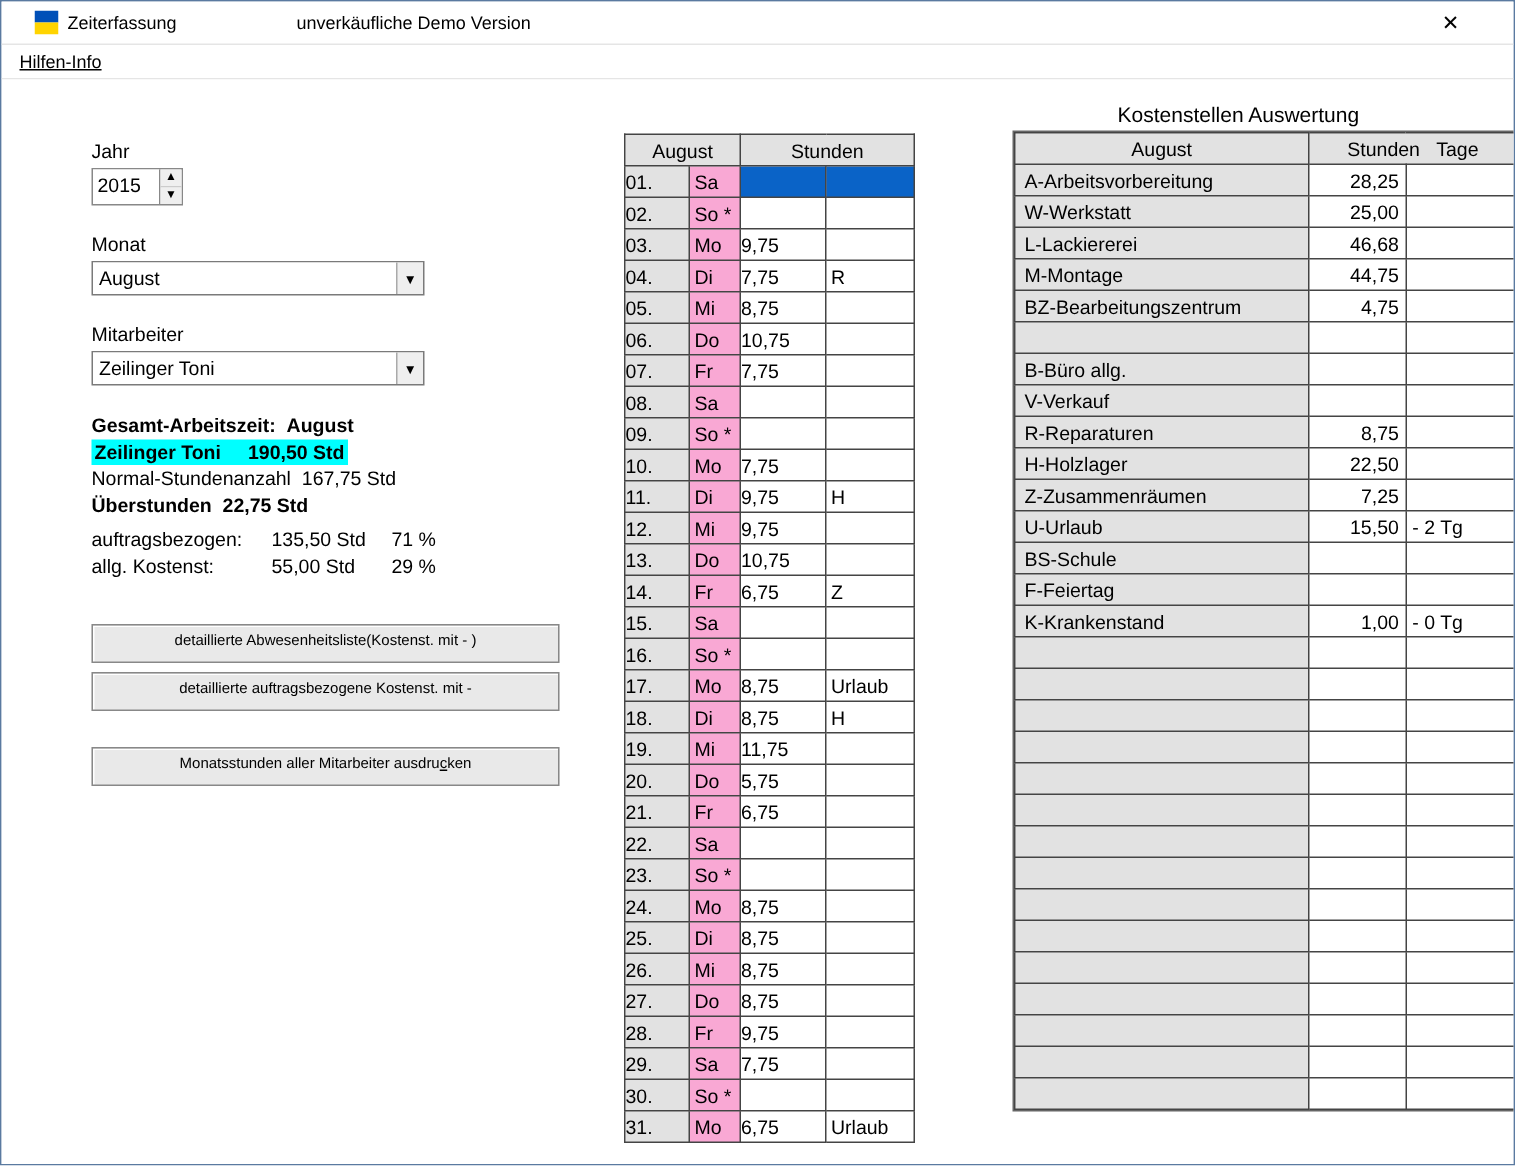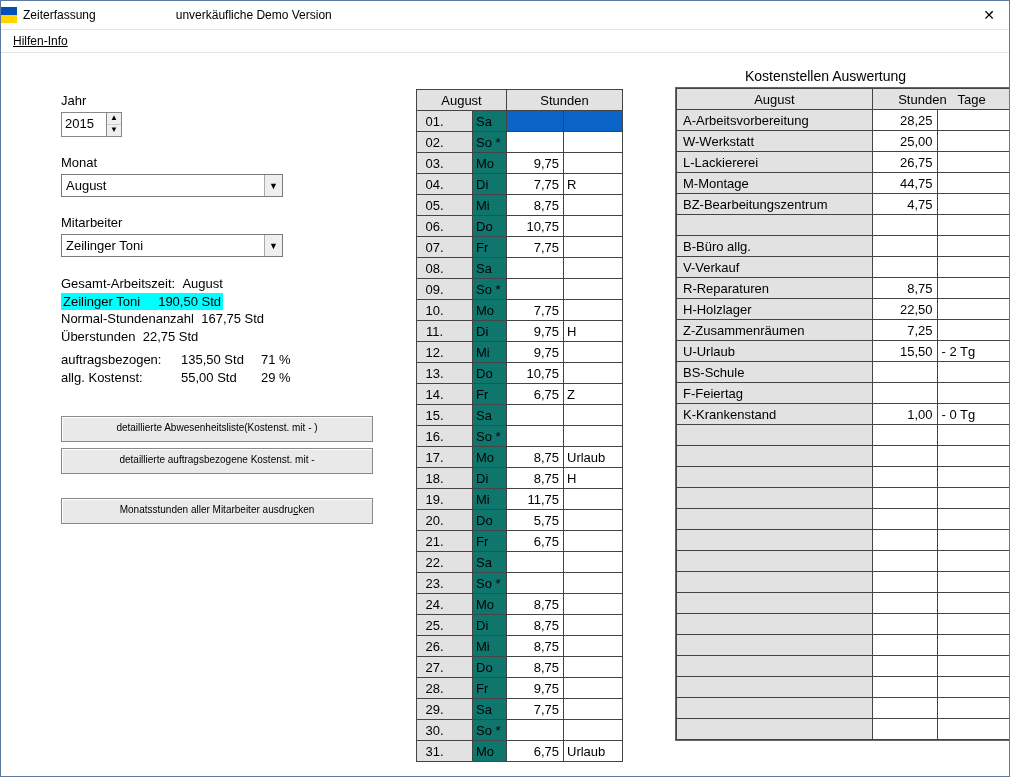--- a/index.html
+++ b/index.html
@@ -1,47 +1,47 @@
 <!DOCTYPE html>
 <html><head>
 <meta charset="utf-8">
 <style>
   html,body{margin:0;padding:0;font-family:Arial,Helvetica,sans-serif;font-size:13px;color:#000;background:#fff}
   .window{width:1010px;height:777px;border:1px solid #5a7aa0;box-sizing:border-box;position:relative;overflow:hidden}
-  .titlebar{height:28px;background:#fff;display:flex;align-items:center;padding:0 0;border-bottom:1px solid #e5e5e5;font-size:12px}
+  .titlebar{height:28px;background:#fff;display:flex;align-items:center;padding:0 22px;border-bottom:1px solid #e5e5e5;font-size:12px}
   .titlebar .icon{width:16px;height:16px;margin-right:6px}
   .titlebar .title-area{flex:1;display:flex;align-items:center;gap:80px}
   .titlebar .close{width:40px;text-align:center;font-size:14px;cursor:default}
   .menubar{height:22px;background:#fff;display:flex;align-items:center;padding:0 4px;border-bottom:1px solid #e5e5e5;font-size:12px}
   .menubar span{padding:0 4px}
   .menubar .u{text-decoration:underline}
   .content{position:absolute;top:52px;left:0;right:0;bottom:0;background:#fff}
   .left{position:absolute;left:60px;top:40px;width:330px}
   .label{font-size:13px;margin-bottom:4px}
   .row{margin-bottom:12px}
   .numspin{display:inline-flex;border:1px solid #888}
   .numspin input{border:none;width:38px;height:20px;font-size:13px;padding:0 3px}
   .numspin .spb{width:14px;display:flex;flex-direction:column;border-left:1px solid #888}
   .numspin .sp{height:11px;font-size:8px;text-align:center;background:#efefef;border-bottom:1px solid #ccc;line-height:10px}
   .numspin .sp:last-child{border-bottom:none}
   .combo{display:inline-flex;border:1px solid #7a7a7a;background:#fff;width:220px;height:21px}
   .combo input{border:none;flex:1;font-size:13px;padding:0 4px}
   .combo .cb{width:17px;background:#efefef;border-left:1px solid #aaa;display:flex;align-items:center;justify-content:center;font-size:9px}
   .summary{margin-top:18px;line-height:1.35}
-  .summary .hdr{font-weight:normal}
-  .summary .hi{background:#00ffff;font-weight:normal;display:inline-block;padding:0 2px}
+  .summary .hdr{font-weight:bold}
+  .summary .hi{background:#00ffff;font-weight:bold;display:inline-block;padding:0 2px}
   .btn{display:block;width:310px;height:24px;border:1px solid #888;background:#e9e9e9;margin-top:6px;font-size:10px;text-align:center;line-height:22px;box-shadow:inset 1px 1px 0 #fff}
   .btn .u{text-decoration:underline}
   .mid{position:absolute;left:415px;top:36px}
   .table{border-collapse:collapse}
   .table th,.table td{border:1px solid #444;padding:0;height:20px;font-size:13px}
   .table th{background:#e2e2e2;font-weight:normal;text-align:center}
-  .mid .c-day{width:35px;text-align:center;padding-right:20px;background:#e2e2e2}
-  .mid .c-wd{width:30px;text-align:left;padding-left:3px;background:#0f766e}
-  .mid .c-h{width:52px;text-align:right;padding-right:4px}
+  .mid .c-day{width:35px;text-align:left;padding-right:7px;background:#e2e2e2}
+  .mid .c-wd{width:30px;text-align:left;padding-left:3px;background:#f9a8d4}
+  .mid .c-h{width:52px;padding-right:4px}
   .mid .c-n{width:55px;text-align:left;padding-left:3px}
   .mid .sel td.c-h,.mid .sel td.c-n{background:#0a63c7;color:#fff}
   .right{position:absolute;left:674px;top:15px}
   .right .title{font-size:14px;margin-bottom:3px;padding-left:70px}
   .right .outer{border:1px solid #666;display:flex}
   .right .sc{width:17px;background:#efefef;border-left:1px solid #aaa;position:relative}
   .right .sc .up,.right .sc .down{height:17px;font-size:8px;text-align:center;line-height:17px;background:#e0e0e0;border-bottom:1px solid #bbb}
   .right .sc .down{position:absolute;bottom:0;left:0;right:0;border-top:1px solid #bbb;border-bottom:none}
   .right .sc .thumb{position:absolute;top:17px;left:0;right:0;height:22px;background:#c5c5c5;border:1px solid #999}
   .right .table{width:336px}
@@ -332,21 +332,21 @@
                 <td class="c-hours">28,25</td>
                 <td class="c-days"></td>
               </tr>
               <tr>
                 <td class="c-name">W-Werkstatt</td>
                 <td class="c-hours">25,00</td>
                 <td class="c-days"></td>
               </tr>
               <tr>
                 <td class="c-name">L-Lackiererei</td>
-                <td class="c-hours">26,75</td>
+                <td class="c-hours">46,68</td>
                 <td class="c-days"></td>
               </tr>
               <tr>
                 <td class="c-name">M-Montage</td>
                 <td class="c-hours">44,75</td>
                 <td class="c-days"></td>
               </tr>
               <tr>
                 <td class="c-name">BZ-Bearbeitungszentrum</td>
                 <td class="c-hours">4,75</td>

